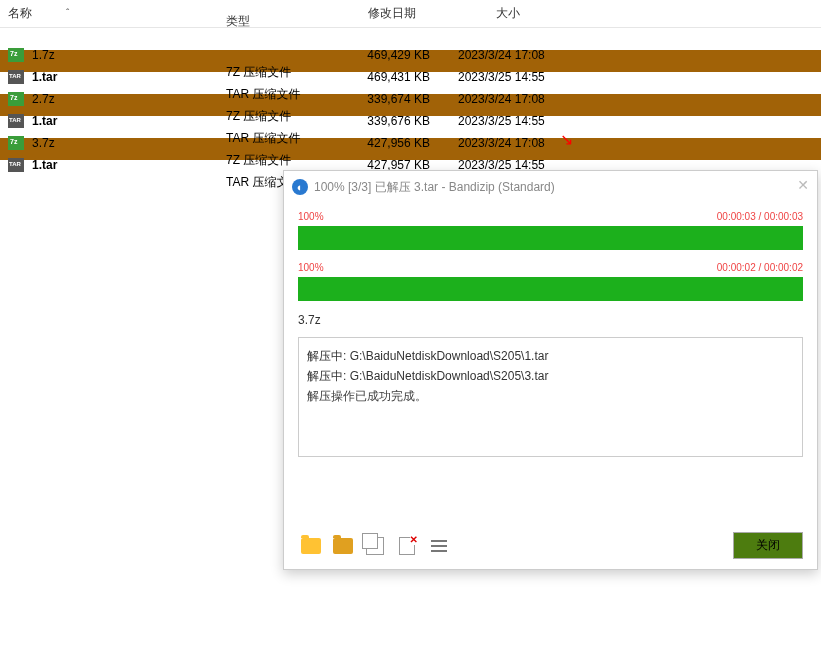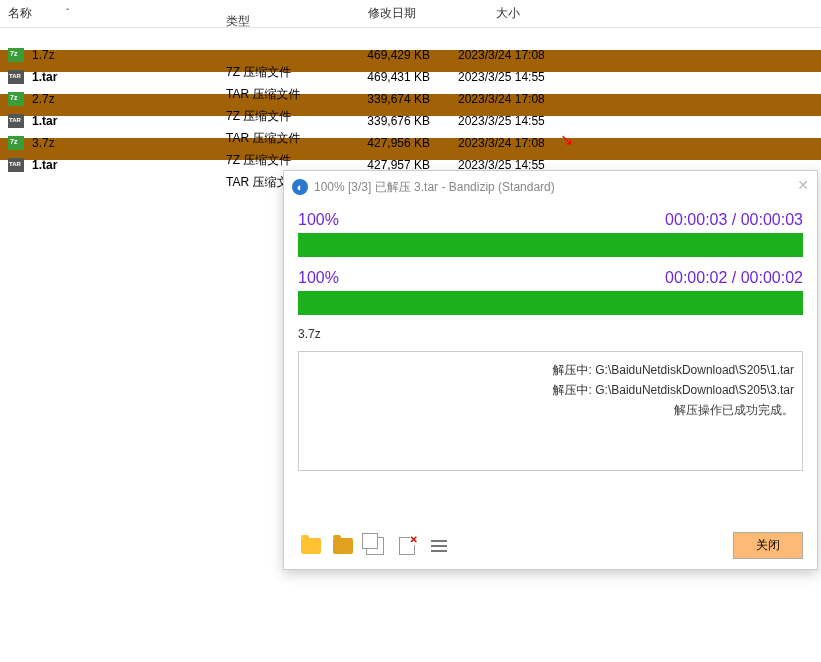--- a/index.html
+++ b/index.html
@@ -22,39 +22,39 @@
 .file-name { margin-left: 4px; }
 .file-name.bold { font-weight: bold; }
 .annotation-arrow { position: absolute; top: 130px; left: 560px; color: #ff0000; font-size: 16px; }
 .annotation-text { position: absolute; top: 168px; left: 584px; color: #ff0000; font-size: 14px; line-height: 20px; width: 230px; }
 .dialog { position: absolute; top: 170px; left: 283px; width: 535px; height: 400px; background: #fff; border: 1px solid #ccc; box-shadow: 0 4px 12px rgba(0,0,0,0.2); }
 .dialog-titlebar { display: flex; align-items: center; height: 32px; padding: 0 8px; color: #888; font-size: 12px; position: relative; }
 .dialog-icon { width: 16px; height: 16px; border-radius: 50%; background: #2979d0; color: #fff; display: inline-flex; align-items: center; justify-content: center; font-size: 11px; margin-right: 6px; }
 .dialog-close { position: absolute; right: 8px; top: 6px; color: #bbb; font-size: 14px; cursor: pointer; }
 .dialog-body { padding: 8px 14px 14px 14px; }
 .progress-section { margin-bottom: 12px; }
-.progress-label { display: flex; justify-content: space-between; font-size: 16px; color: #6d28d9; margin-bottom: 4px; }
+.progress-label { display: flex; justify-content: space-between; font-size: 10px; color: #ef4444; margin-bottom: 4px; }
 .progress-bar { width: 100%; height: 24px; background: #e0e0e0; position: relative; }
 .progress-fill { height: 100%; background: #1cb01c; }
 .current-file { font-size: 12px; color: #333; margin: 10px 0; }
-.log-box { border: 1px solid #ccc; height: 120px; padding: 8px; font-size: 12px; color: #333; line-height: 20px; overflow: auto; text-align: right; }
+.log-box { border: 1px solid #ccc; height: 120px; padding: 8px; font-size: 12px; color: #333; line-height: 20px; overflow: auto; }
 .log-line.blue { color: #404040; }
 .toolbar { position: absolute; bottom: 10px; left: 14px; right: 14px; display: flex; align-items: center; gap: 6px; }
 .tool-btn { width: 26px; height: 26px; display: flex; align-items: center; justify-content: center; cursor: pointer; }
 .folder-icon { width: 20px; height: 16px; background: #ffc233; border-radius: 2px; position: relative; }
 .folder-icon::before { content: ""; position: absolute; top: -3px; left: 0; width: 8px; height: 3px; background: #ffc233; border-radius: 2px 2px 0 0; }
 .folder-icon.dark { background: #e0a020; }
 .folder-icon.dark::before { background: #e0a020; }
 .copy-icon { width: 18px; height: 18px; border: 1.5px solid #999; position: relative; }
 .copy-icon::after { content: ""; position: absolute; top: -5px; left: -5px; width: 14px; height: 14px; border: 1.5px solid #999; background: #fff; }
 .notepad-icon { width: 16px; height: 18px; background: #fff; border: 1.5px solid #999; position: relative; }
 .notepad-icon.x::after { content: "✕"; color: #d00; position: absolute; top: -4px; right: -4px; font-size: 10px; font-weight: bold; background: #fff; }
 .menu-icon { display: flex; flex-direction: column; gap: 3px; }
 .menu-icon span { width: 16px; height: 2px; background: #777; }
-.close-btn { margin-left: auto; padding: 4px 22px; border: 1px solid #aaa; background: #fdba74; cursor: pointer; font-size: 12px; }
+.close-btn { margin-left: auto; padding: 4px 22px; border: 1px solid #aaa; background: #4d7c0f; cursor: pointer; font-size: 12px; }
 </style>
 </head>
 <body>
 
 <div class="file-list">
   <div class="header-row">
     <div class="col col-name">
         <span>名称</span>
         <span class="sort-arrow">ˆ</span>
       </div>

